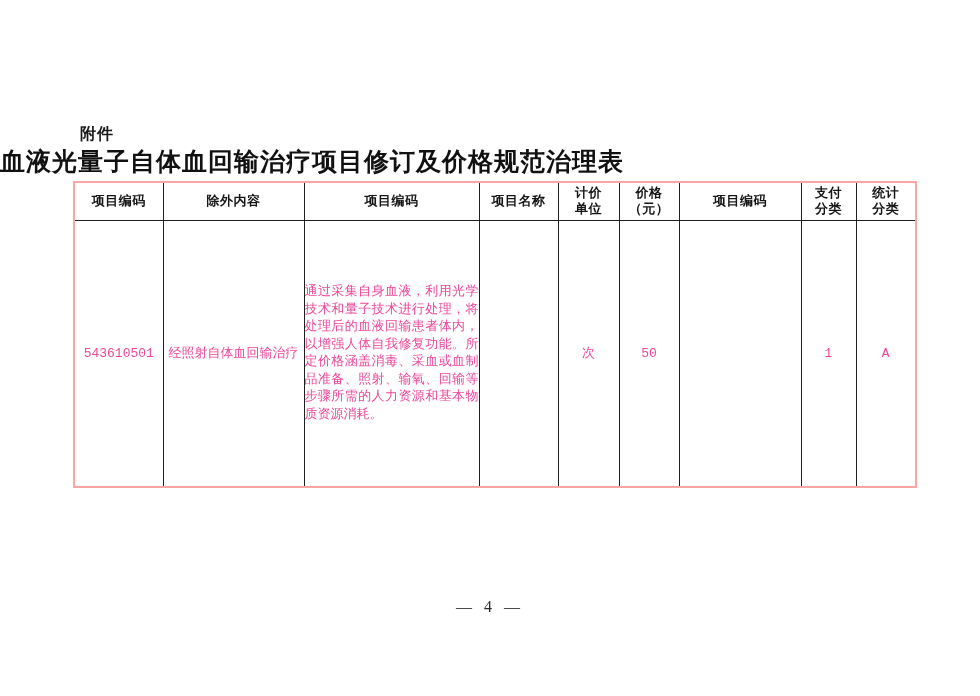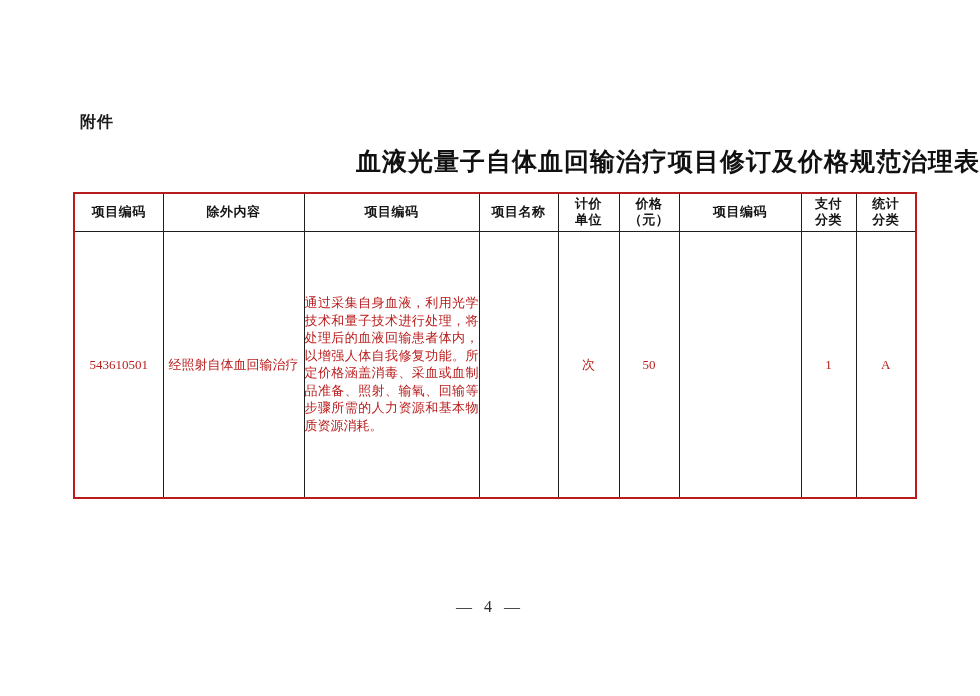--- a/index.html
+++ b/index.html
@@ -12,47 +12,47 @@
     width: 980px;
     height: 696px;
     background: #ffffff;
     color: #1c1c1c;
     font-family: "Liberation Serif", serif;
     overflow: hidden;
   }
   .attachment-label {
     position: absolute;
     left: 80px;
-    top: 112px;
+    top: 124px;
     font-family: "Liberation Sans", sans-serif;
     font-size: 16px;
     font-weight: bold;
     color: #1a1a1a;
     letter-spacing: 1px;
   }
   .doc-title {
     position: absolute;
     left: 0;
     top: 145px;
     width: 100%;
-    text-align: right;
+    text-align: left;
     font-family: "Liberation Serif", serif;
     font-size: 25px;
     font-weight: bold;
     color: #111111;
     letter-spacing: 1px;
   }
   table.pricing-table {
     position: absolute;
     left: 73px;
-    top: 192px;
+    top: 181px;
     width: 842px;
     border-collapse: collapse;
     table-layout: fixed;
-    border: 2px solid #b91c1c;
+    border: 2px solid #fca5a5;
   }
   table.pricing-table th,
   table.pricing-table td {
     border: 1px solid #1f1f1f;
     padding: 0;
     overflow: hidden;
   }
   tr.header-row {
     height: 38px;
   }
@@ -64,23 +64,23 @@
     font-size: 13px;
     font-weight: bold;
     color: #161616;
     text-align: center;
     vertical-align: middle;
     white-space: pre-line;
     line-height: 16px;
     letter-spacing: 0.5px;
   }
   td.body-cell {
-    font-family: Liberation Serif, serif;
+    font-family: Liberation Mono, monospace;
     font-size: 13px;
-    color: #b91c1c;
+    color: #ec4899;
     text-align: center;
     vertical-align: middle;
     line-height: 17.5px;
   }
   td.content-cell {
     text-align: justify;
     text-align-last: left;
     padding: 0 6px;
   }
   .page-number {

